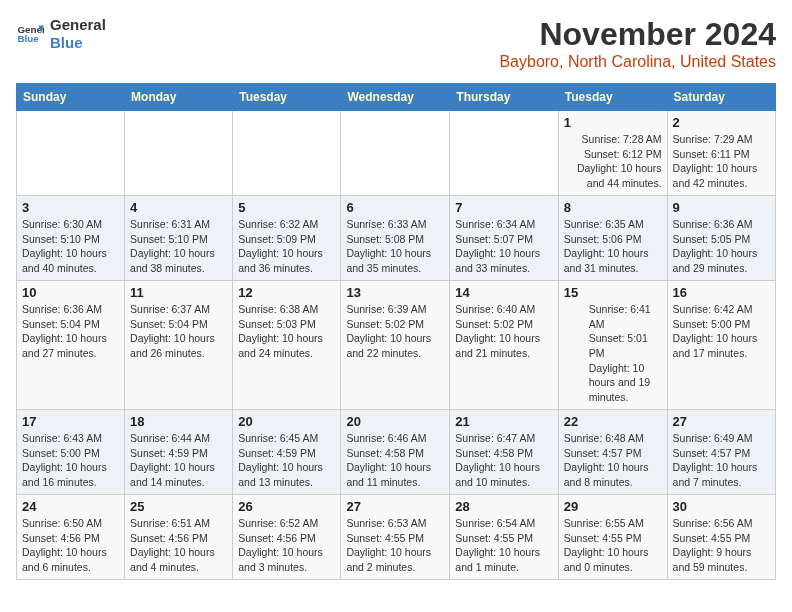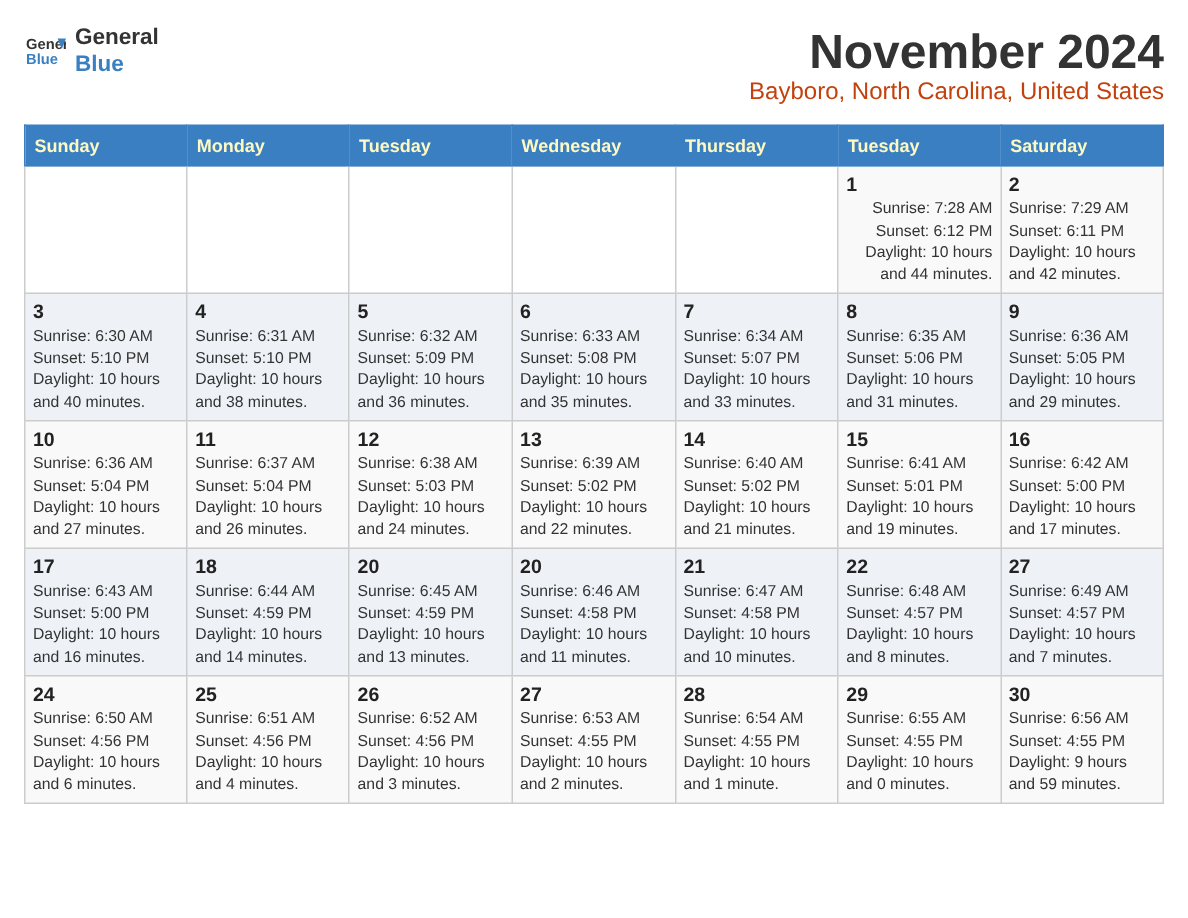--- a/index.html
+++ b/index.html
@@ -205,21 +205,21 @@
 Daylight: 10 hours and 22 minutes.</div>
         </td>
         <td>
           <span class="day-num">14</span>
           <div class="day-info" style="white-space: pre-line;">Sunrise: 6:40 AM
 Sunset: 5:02 PM
 Daylight: 10 hours and 21 minutes.</div>
         </td>
         <td>
           <span class="day-num">15</span>
-          <div class="day-info" style="white-space: pre-line;">Sunrise: 6:41 AM
+          <div class="day-info" style="white-space: pre-line; margin-left: 25px;">Sunrise: 6:41 AM
 Sunset: 5:01 PM
 Daylight: 10 hours and 19 minutes.</div>
         </td>
         <td>
           <span class="day-num">16</span>
           <div class="day-info" style="white-space: pre-line;">Sunrise: 6:42 AM
 Sunset: 5:00 PM
 Daylight: 10 hours and 17 minutes.</div>
         </td>
       </tr>

